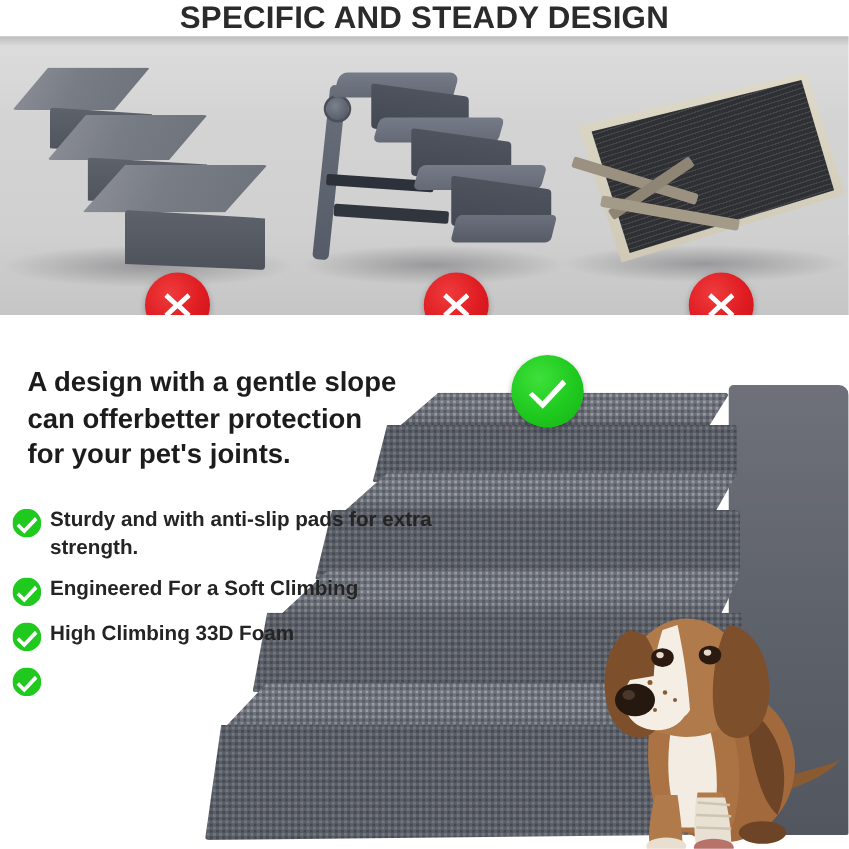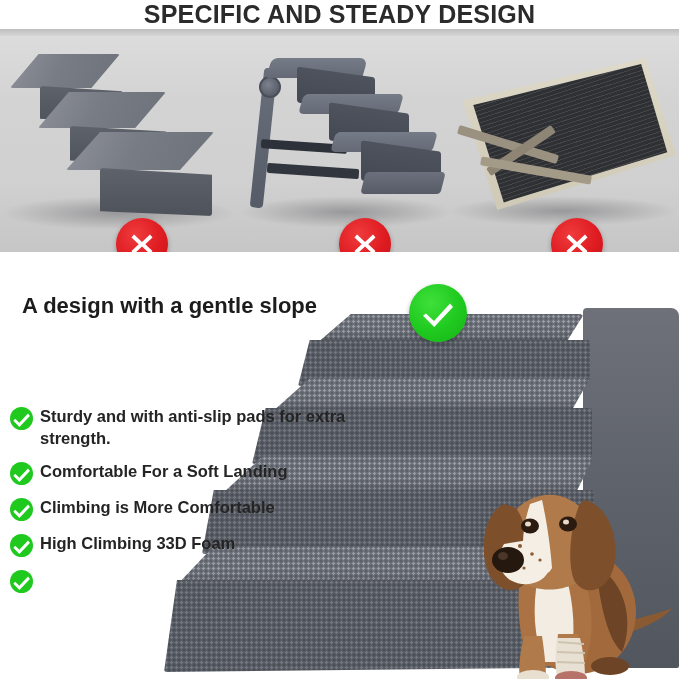--- a/index.html
+++ b/index.html
@@ -237,49 +237,42 @@
     </div>
 
     <div class="badge badge-check" style="left:409px;top:24px;width:58px;height:58px;">
       <svg width="34" height="34" viewBox="0 0 34 34" aria-hidden="true">
         <path d="M5 17.5 L13 25 L29 7.5 L32 11 L13.2 31 L2 19.8 Z" fill="#ffffff"></path>
       </svg>
     </div>
 
     <div class="headline">
       <div>A design with a gentle slope</div>
+      <div>can offerbetter protection</div>
+      <div>for your pet's joints.</div>
     </div>
 
     <div class="bullets">
       <div class="bullet">
         <span class="bdot">
           <svg width="23" height="23" viewBox="0 0 23 23" aria-hidden="true">
             <circle cx="11.5" cy="11.5" r="11.5" fill="#1fc91e"></circle>
             <path d="M5.2 11.8 L9.3 15.8 L18 6.6 L19.9 8.9 L9.4 20 L3.3 13.8 Z" fill="#ffffff"></path>
           </svg>
         </span>
         <span class="btxt">Sturdy and with anti-slip pads for extra strength.</span>
       </div>
       <div class="bullet">
         <span class="bdot">
           <svg width="23" height="23" viewBox="0 0 23 23" aria-hidden="true">
             <circle cx="11.5" cy="11.5" r="11.5" fill="#1fc91e"></circle>
             <path d="M5.2 11.8 L9.3 15.8 L18 6.6 L19.9 8.9 L9.4 20 L3.3 13.8 Z" fill="#ffffff"></path>
           </svg>
         </span>
-        <span class="btxt">Comfortable For a Soft Landing</span>
-      </div>
-      <div class="bullet">
-        <span class="bdot">
-          <svg width="23" height="23" viewBox="0 0 23 23" aria-hidden="true">
-            <circle cx="11.5" cy="11.5" r="11.5" fill="#1fc91e"></circle>
-            <path d="M5.2 11.8 L9.3 15.8 L18 6.6 L19.9 8.9 L9.4 20 L3.3 13.8 Z" fill="#ffffff"></path>
-          </svg>
-        </span>
-        <span class="btxt">Climbing is More Comfortable</span>
+        <span class="btxt">Engineered For a Soft Climbing</span>
       </div>
       <div class="bullet">
         <span class="bdot">
           <svg width="23" height="23" viewBox="0 0 23 23" aria-hidden="true">
             <circle cx="11.5" cy="11.5" r="11.5" fill="#1fc91e"></circle>
             <path d="M5.2 11.8 L9.3 15.8 L18 6.6 L19.9 8.9 L9.4 20 L3.3 13.8 Z" fill="#ffffff"></path>
           </svg>
         </span>
         <span class="btxt">High Climbing 33D Foam</span>
       </div>

